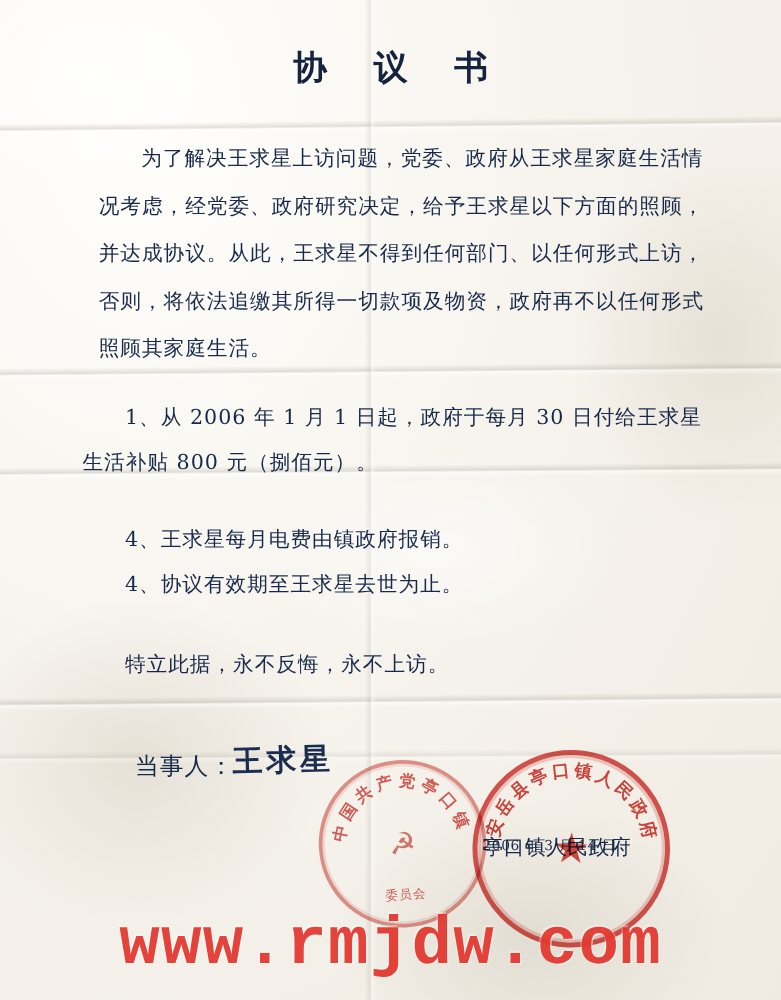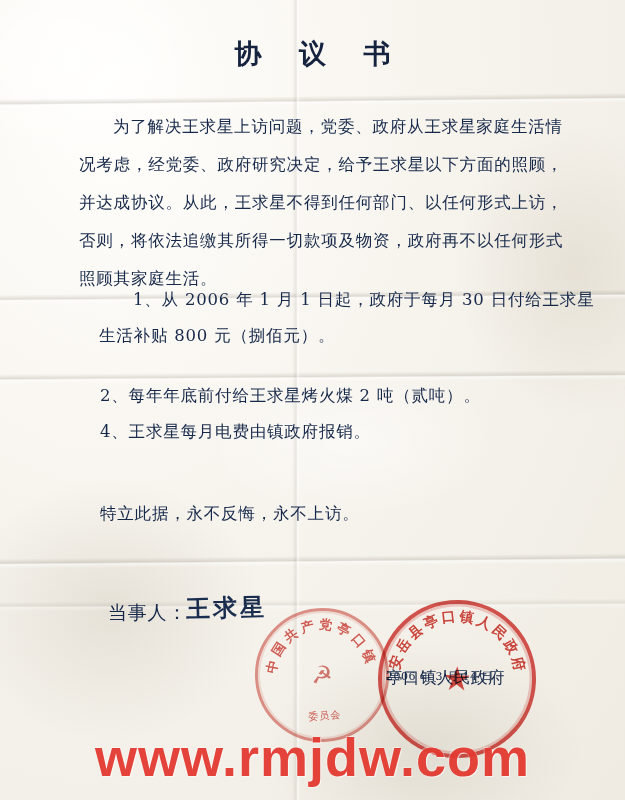--- a/index.html
+++ b/index.html
@@ -95,25 +95,25 @@
   .clause {
     position: absolute;
     left: 66px;
     width: 505px;
     font-size: 16.5px;
     line-height: 36px;
     letter-spacing: .8px;
     color: #17294a;
     text-indent: 34px;
   }
-  .c1 { top: 282px; margin-left: 33px; }
+  .c1 { top: 316px; }
   .c2 { top: 378px; }
   .c3 { top: 414px; }
   .c4 { top: 450px; }
-  .c5 { top: 496px; }
+  .c5 { top: 514px; }
 
   
   .sig-label {
     position: absolute;
     left: 108px;
     top: 600px;
     font-size: 19px;
     letter-spacing: .8px;
     color: #17294a;
   }
@@ -212,21 +212,21 @@
     letter-spacing: 1px;
   }
 
   
   #watermark {
     position: absolute;
     left: 0;
     top: 726px;
     width: 625px;
     text-align: center;
-    font-family: Liberation Sans, sans-serif;
+    font-family: Liberation Mono, monospace;
     font-weight: 700;
     font-size: 54px;
     letter-spacing: 1px;
     color: #e33a31;
     text-shadow:
        1px 1px 0 rgba(255,255,255,.65),
       -1px -1px 0 rgba(255,255,255,.35);
     opacity: .95;
     white-space: nowrap;
   }
@@ -249,22 +249,22 @@
   <div class="fold f5"></div>
   <div class="vfold"></div>
 
   <div id="doc">
 
     <div class="title">协 议 书</div>
 
     <div class="body-block p-main">为了解决王求星上访问题，党委、政府从王求星家庭生活情况考虑，经党委、政府研究决定，给予王求星以下方面的照顾，并达成协议。从此，王求星不得到任何部门、以任何形式上访，否则，将依法追缴其所得一切款项及物资，政府再不以任何形式照顾其家庭生活。</div>
 
     <div class="clause c1">1、从 2006 年 1 月 1 日起，政府于每月 30 日付给王求星生活补贴 800 元（捌佰元）。</div>
-    <div class="clause c2">2、每年年底前付给王求星烤火煤 2 吨（贰吨）。</div>
     <div class="clause c3">4、王求星每月电费由镇政府报销。</div>
+    <div class="clause c4">4、协议有效期至王求星去世为止。</div>
     <div class="clause c5">特立此据，永不反悔，永不上访。</div>
 
     <div class="sig-label">当事人：</div>
     <div class="sig-hand">王求星</div>
 
     <div class="gov-line">亭口镇人民政府</div>
     <div class="date-line">2006 年 3 月 14 日</div>
   </div>
 
   <div class="seal" id="seal-party">

